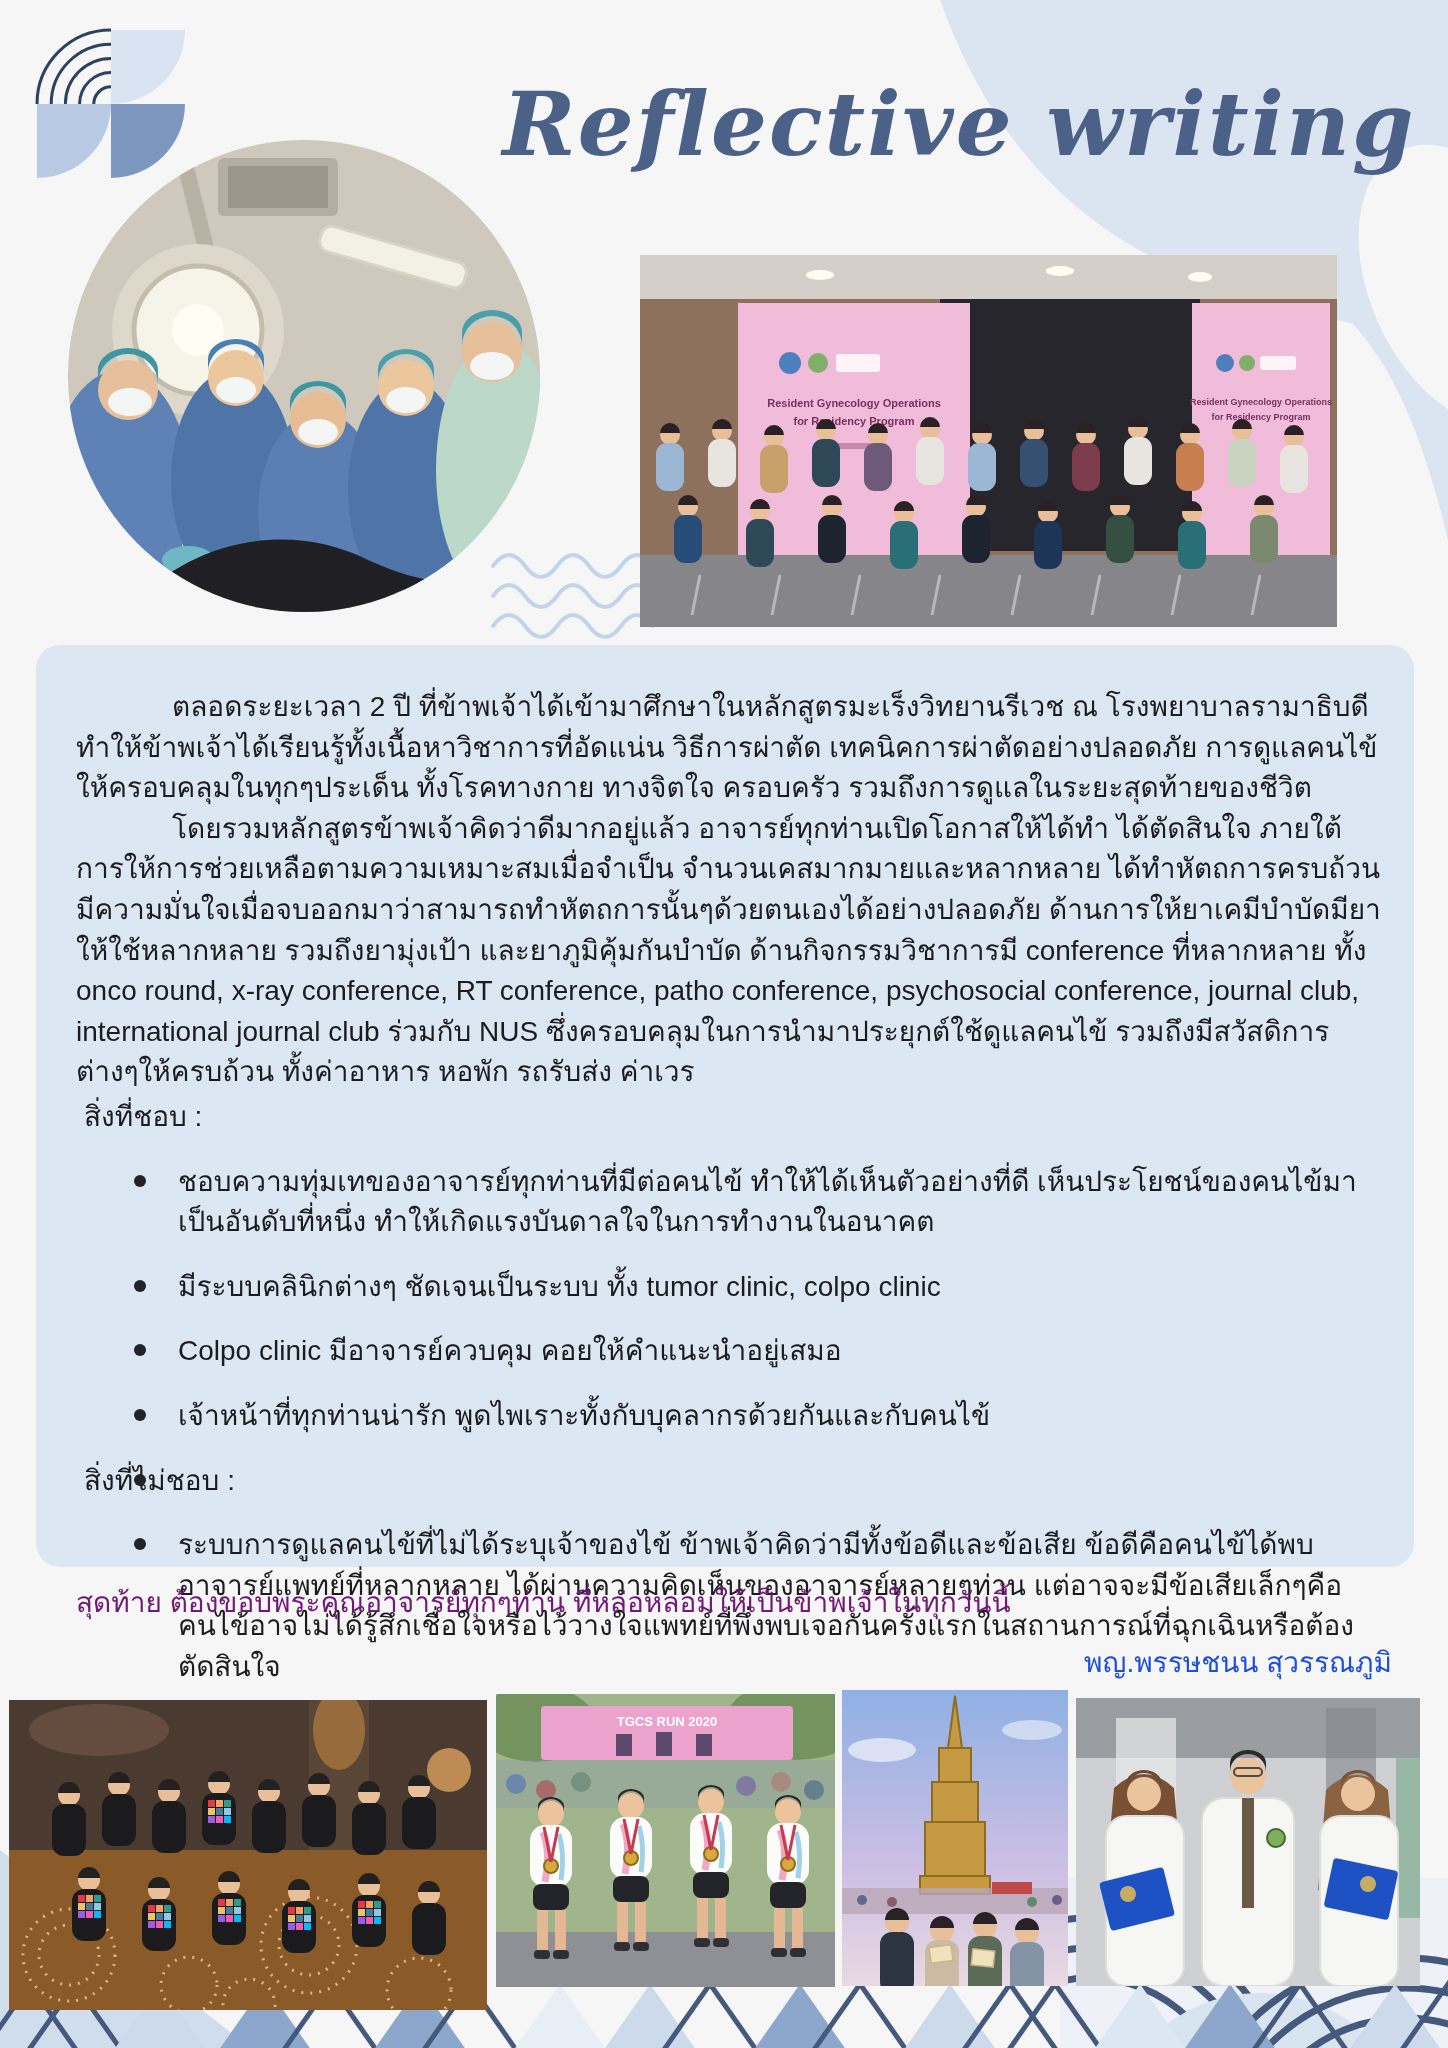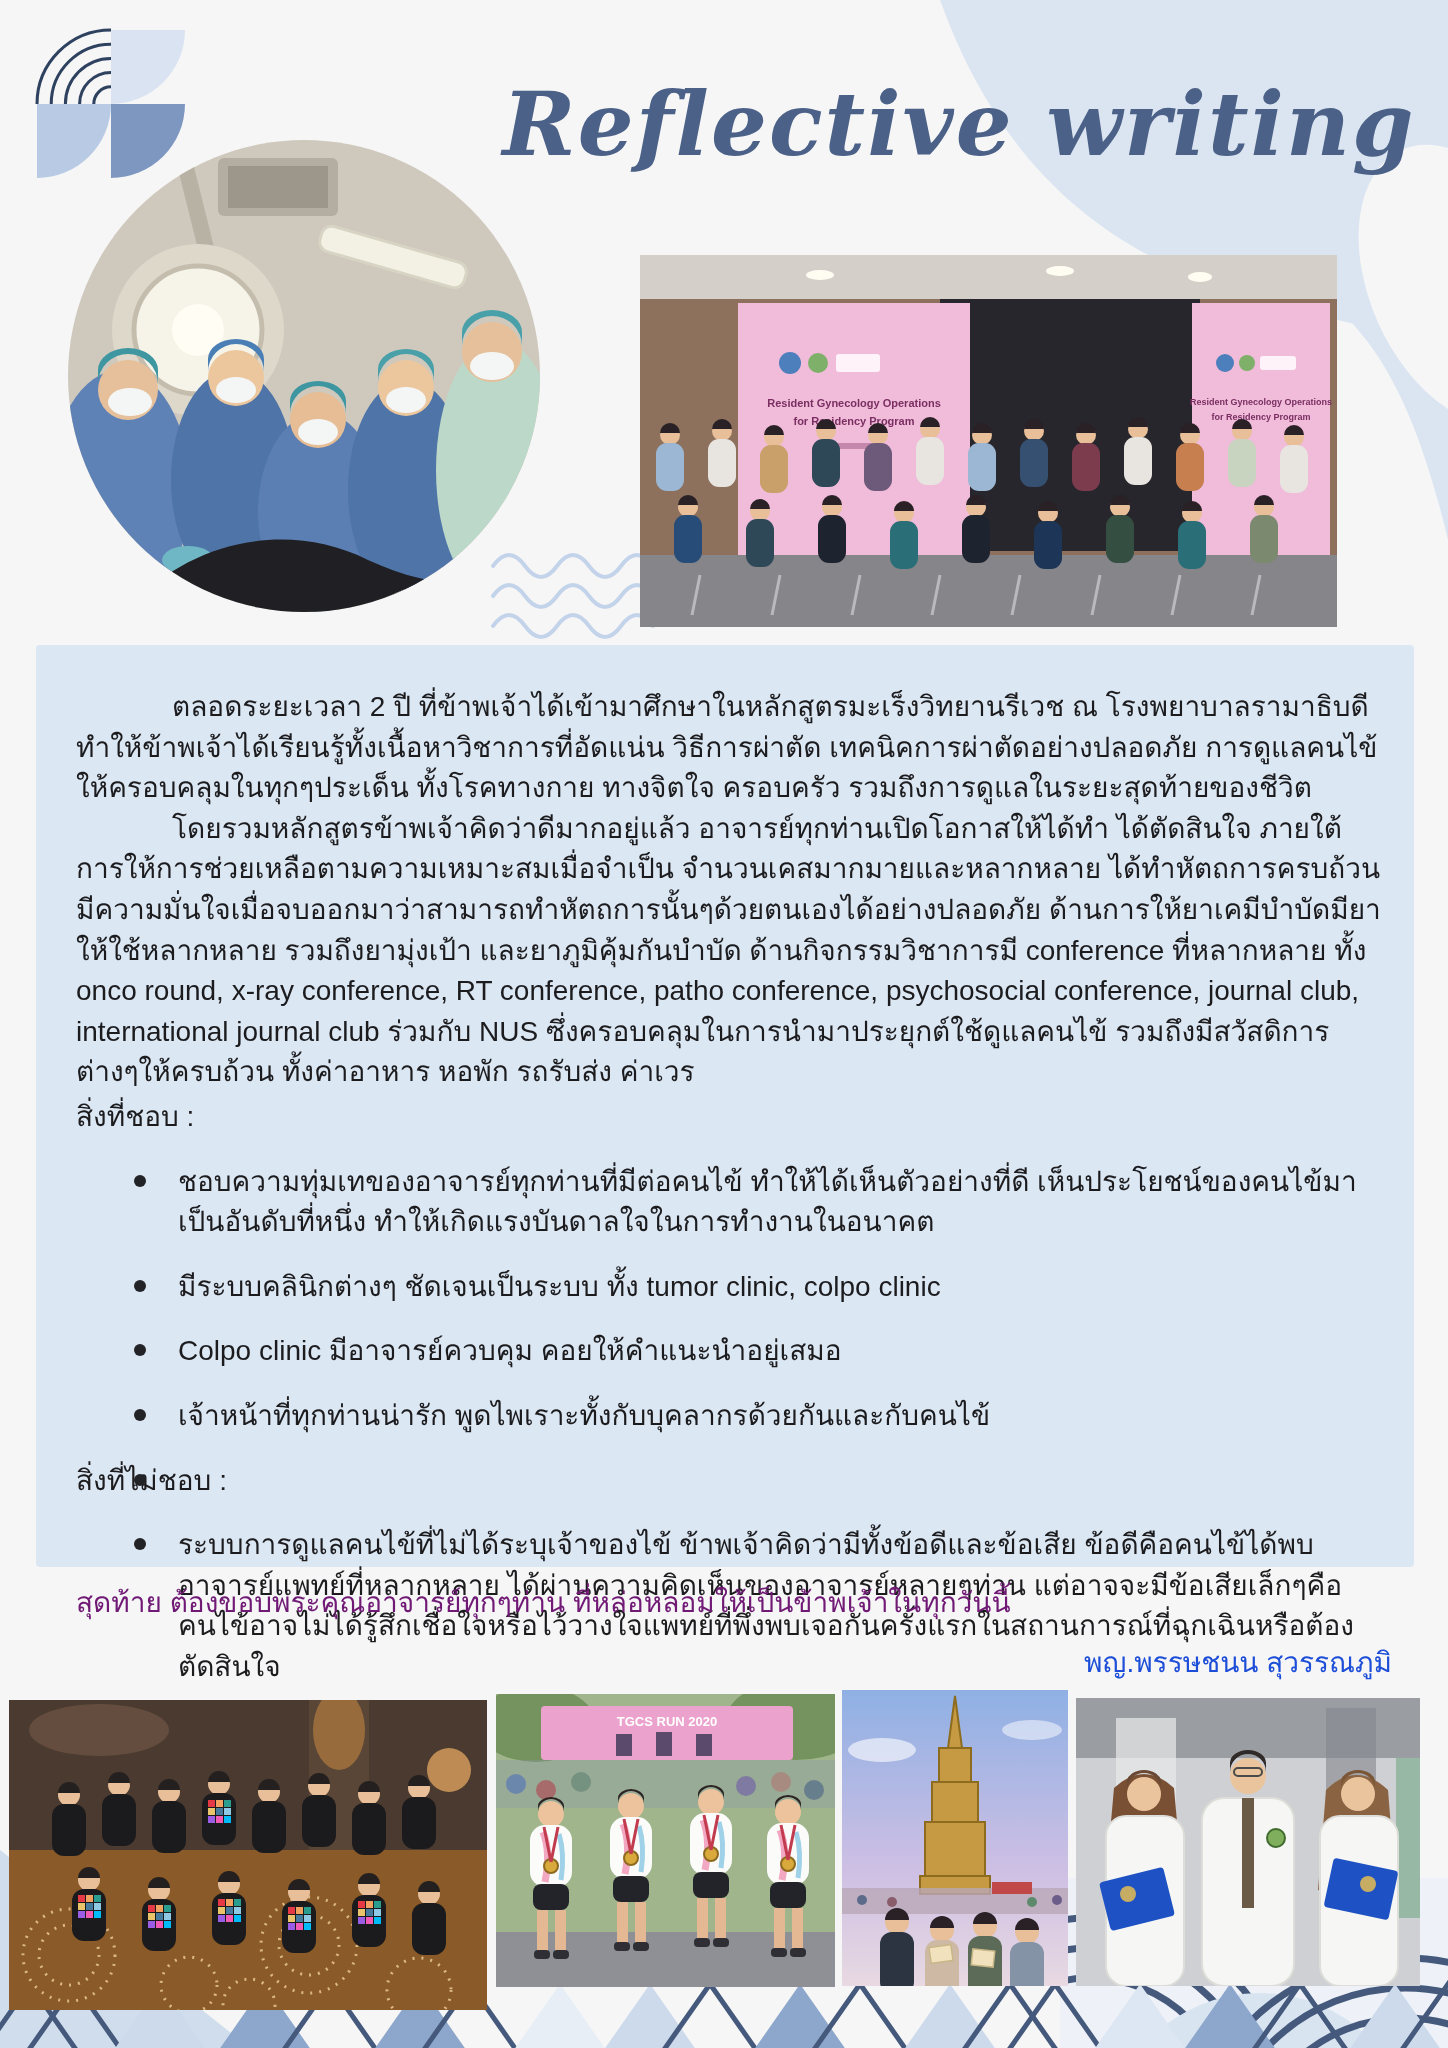--- a/index.html
+++ b/index.html
@@ -9,25 +9,25 @@
   svg{display:block;}
   
   #title{left:470px;top:72px;width:978px;text-align:center;
          font-family:"DejaVu Serif","Liberation Serif",serif;font-style:italic;font-weight:700;
          font-size:88px;color:#4b6187;letter-spacing:2px;z-index:3;}
   
   #circle-photo{left:68px;top:140px;width:472px;height:472px;border-radius:50%;overflow:hidden;z-index:2;}
   
   #meeting-photo{left:640px;top:255px;width:697px;height:372px;overflow:hidden;z-index:2;}
   
-  #essay-box{left:36px;top:645px;width:1378px;height:922px;background:#dce7f4;border-radius:4px;
+  #essay-box{left:36px;top:645px;width:1378px;height:922px;background:#dce7f4;border-radius:24px;
              box-sizing:border-box;padding:42px 26px 0 40px;z-index:2;
              font-size:28px;line-height:1.45;color:#1c1c1e;}
   #essay-box p{margin:0;text-indent:96px;}
-  #essay-box .heading{margin:4px 0 2px 0;text-indent:0;}
+  #essay-box .heading{margin:4px 0 2px 8px;text-indent:0;}
   ul.blist{list-style:none;margin:2px 0 0 0;padding:0 0 0 56px;}
   ul.blist li{position:relative;padding-left:46px;margin:24px 0;}
   ul.blist li .dot{position:absolute;left:2px;top:13px;width:12px;height:12px;border-radius:50%;background:#222327;}
   #closing{left:76px;top:1580px;width:1200px;font-size:28px;color:#701a75;z-index:2;}
   #signature{left:0px;top:1640px;width:1392px;text-align:right;font-size:28px;color:#1d4ed8;z-index:2;}
   .photo{z-index:3;}
   #photo-1{left:9px;top:1700px;width:478px;height:310px;}
   #photo-2{left:496px;top:1694px;width:339px;height:260px;}
   #photo-3{left:842px;top:1690px;width:226px;height:296px;}
   #photo-4{left:1076px;top:1698px;width:344px;height:288px;}

